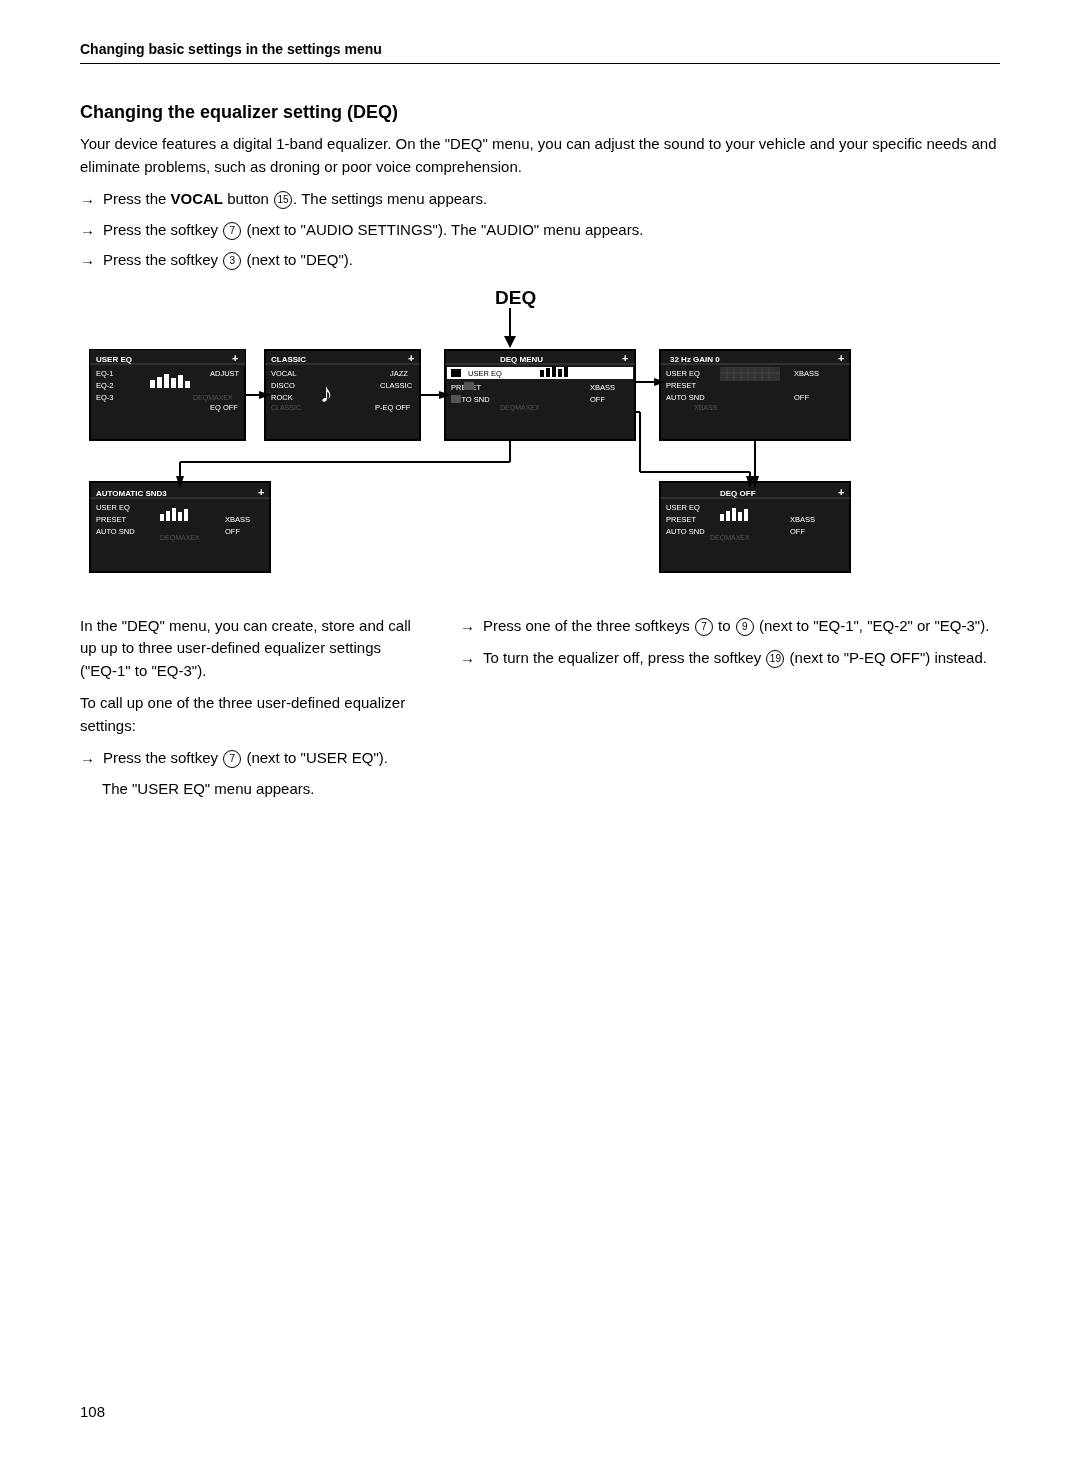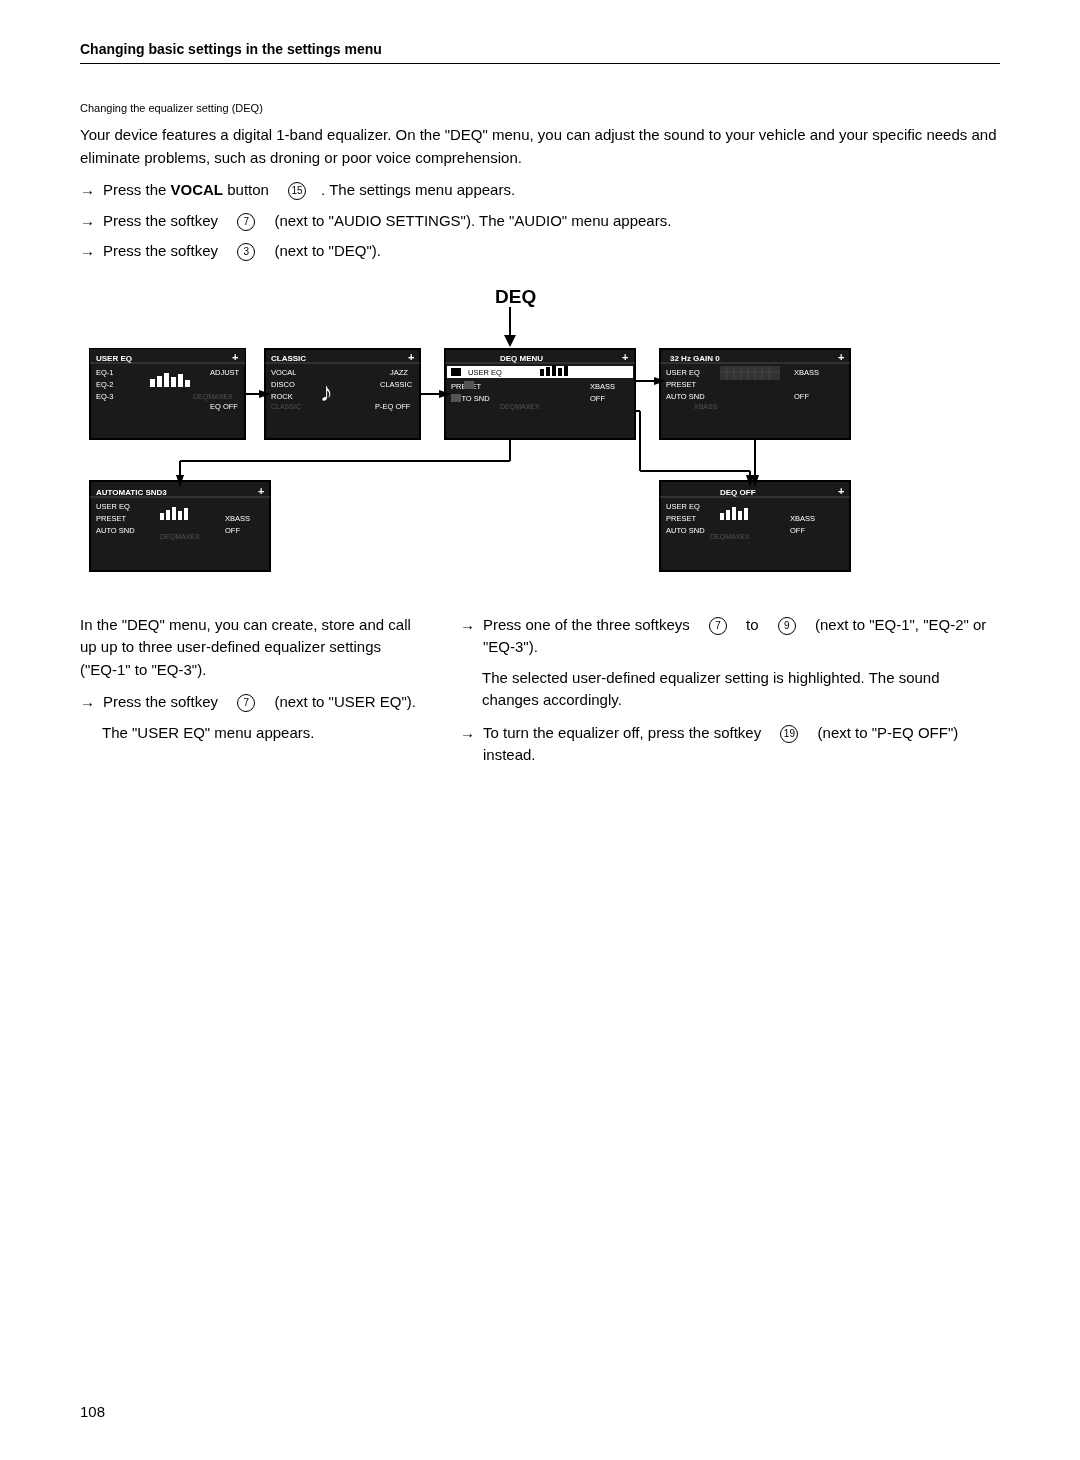--- a/index.html
+++ b/index.html
@@ -14,22 +14,22 @@
       padding: 40px 80px 60px 80px;
     }
 
     .page-header {
       border-bottom: 1.5px solid #000;
       padding-bottom: 6px;
       margin-bottom: 38px;
     }
 
     .section-title {
-      font-weight: normal;
-      font-size: 11px;
+      font-weight: bold;
+      font-size: 18px;
       margin-bottom: 10px;
     }
 
     .body-text {
       font-size: 15px;
       line-height: 1.5;
       margin-bottom: 10px;
     }
 
     .bullet-item {
@@ -52,21 +52,21 @@
       display: inline-flex;
       align-items: center;
       justify-content: center;
       width: 18px;
       height: 18px;
       border: 1.5px solid #000;
       border-radius: 50%;
       font-size: 10px;
       font-weight: normal;
       vertical-align: middle;
-      margin: 0 15px;
+      margin: 0 1px;
       line-height: 1;
       text-align: right;
     }
 
     
     .lower-section {
       display: flex;
       gap: 40px;
       margin-top: 10px;
     }
@@ -89,21 +89,21 @@
       position: absolute;
       bottom: 40px;
       left: 80px;
       font-size: 15px;
       text-align: right;
     }
 
     
     .diag-svg-container {
       width: 100%;
-      margin-top: 18px;
+      margin-top: 10px;
       margin-bottom: 20px;
     }
 
     .indent { margin-left: 22px; }
   </style>
 </head>
 <body>
 
 <div class="page-header">
   <span style="font-weight:bold; font-size:14px;">Changing basic settings in the settings menu</span>
@@ -294,40 +294,40 @@
     <polygon points="671,194 675,206 679,194" fill="#000"></polygon>
 
   </svg>
 </div>
 
 <div class="lower-section">
 
   <div class="lower-left">
 
     <p class="body-text">In the "DEQ" menu, you can create, store and call up up to three user-defined equalizer settings ("EQ-1" to "EQ-3").</p>
+    <p class="body-text">To call up one of the three user-defined equalizer settings:</p>
 
     <div class="bullet-item">
       <span class="arrow">→</span>
       <span class="bullet-text">
         Press the softkey <span class="circled">7</span> (next to "USER EQ").
       </span>
     </div>
 
     <p class="body-text indent">The "USER EQ" menu appears.</p>
   </div>
 
   <div class="lower-right">
     <div class="bullet-item">
       <span class="arrow">→</span>
       <span class="bullet-text">
         Press one of the three softkeys <span class="circled">7</span> to <span class="circled">9</span> (next to "EQ-1", "EQ-2" or "EQ-3").
       </span>
     </div>
 
-    <p class="body-text indent">The selected user-defined equalizer setting is highlighted. The sound changes accordingly.</p>
 
     <div class="bullet-item" style="margin-top:10px;">
       <span class="arrow">→</span>
       <span class="bullet-text">
         To turn the equalizer off, press the softkey <span class="circled">19</span> (next to "P-EQ OFF") instead.
       </span>
     </div>
   </div>
 </div>
 

